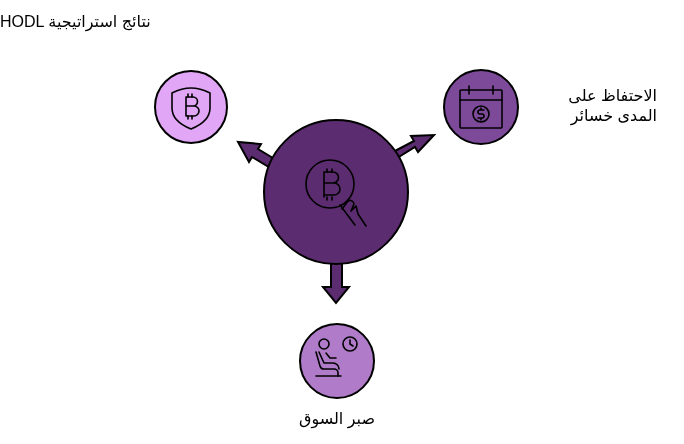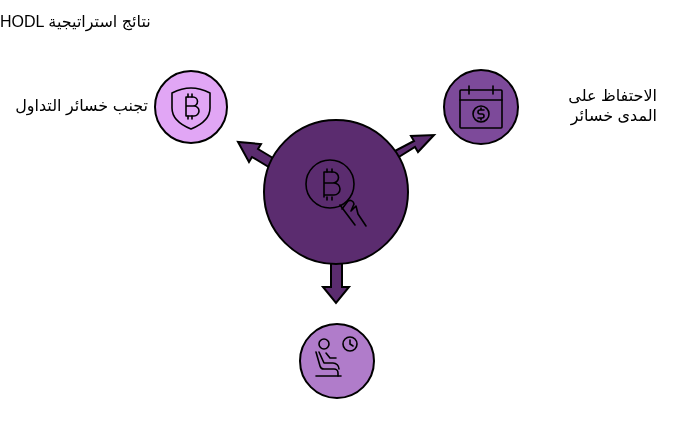--- a/index.html
+++ b/index.html
@@ -70,15 +70,15 @@
         <circle cx="350" cy="344" r="7"></circle>
         <path d="M350,340 V344 L353,346"></path>
         <path d="M316,352 L320,366 a4,4 0 0 0 4,3 H334 a4,4 0 0 1 4,4 V376"></path>
         <path d="M319,352 L324,363 H333 a6,6 0 0 1 6,6"></path>
         <path d="M316,376 H341"></path>
         <path d="M326,353 L330,358 H336"></path>
       </g>
     </g>
   </svg>
 
-  <div class="label label-left">تجنب خسائر التداول</div>
   <div class="label label-right">الاحتفاظ على المدى خسائر</div>
+  <div class="label label-bottom">صبر السوق</div>
 </div>
 
 </body></html>

